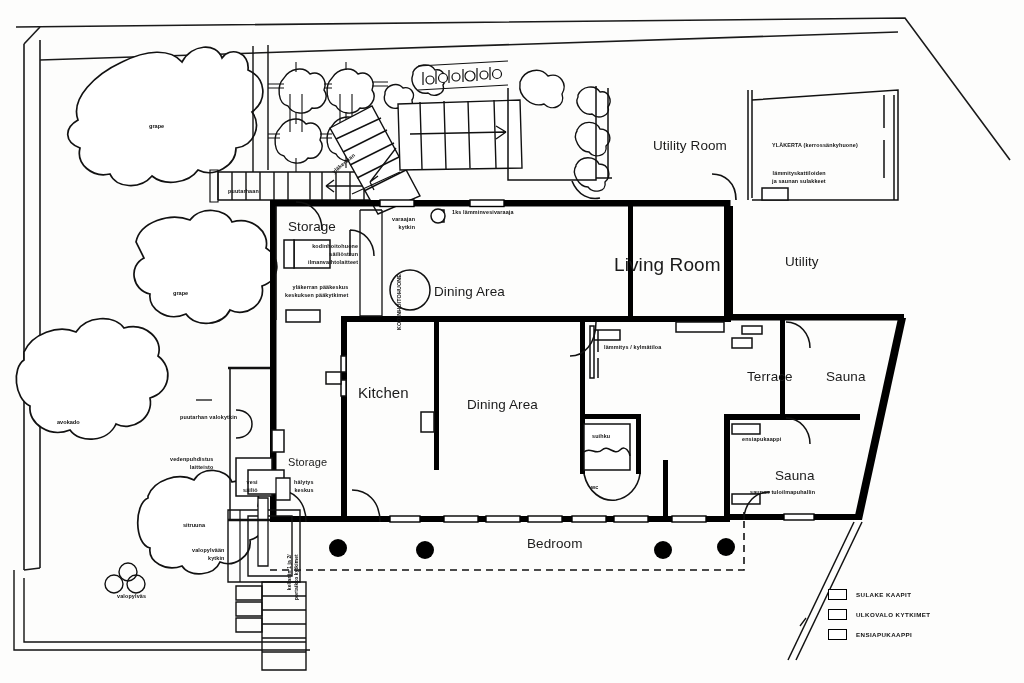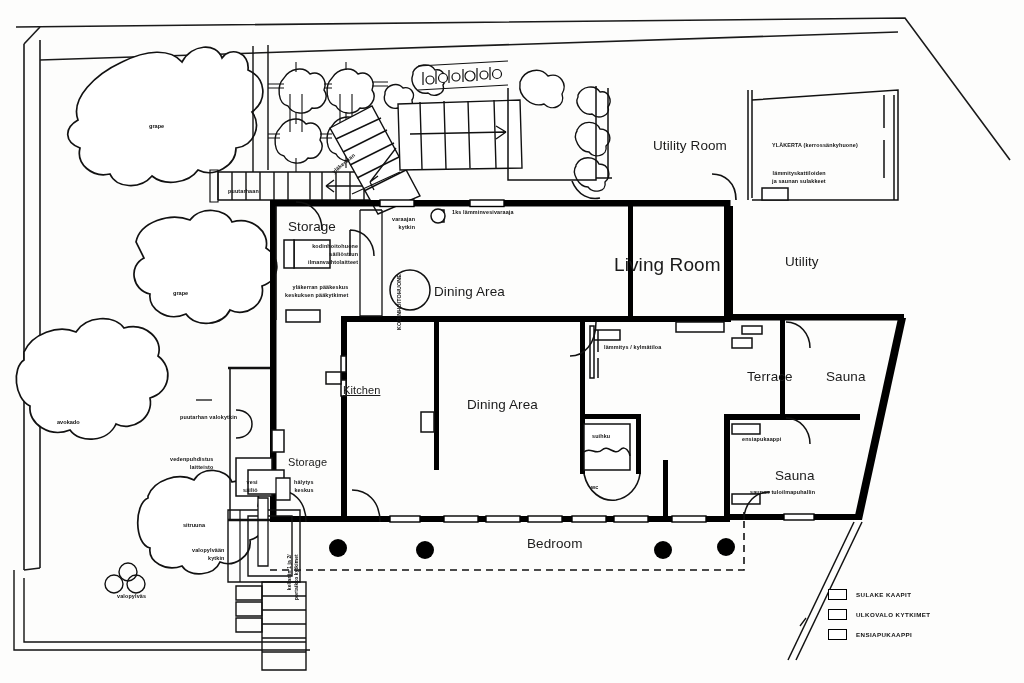--- a/index.html
+++ b/index.html
@@ -255,21 +255,21 @@
       <path d="M230 368 L230 520" stroke-width="1.5"></path>
     </g>
   </svg>
 
   <div id="room-labels">
       <div class="room-label" style="left: 653px; top: 138px; font-size: 13.5px;">Utility Room</div>
       <div class="room-label" style="left: 288px; top: 219px; font-size: 13.5px;">Storage</div>
       <div class="room-label" style="left: 614px; top: 254px; font-size: 19px;">Living Room</div>
       <div class="room-label" style="left: 785px; top: 254px; font-size: 13.5px;">Utility</div>
       <div class="room-label" style="left: 434px; top: 284px; font-size: 13.5px;">Dining Area</div>
-      <div class="room-label" style="left: 343px; top: 384px; font-size: 11px; text-decoration: underline;">Kitchen</div>
+      <div class="room-label" style="left: 358px; top: 384px; font-size: 15px;">Kitchen</div>
       <div class="room-label" style="left: 467px; top: 397px; font-size: 13.5px;">Dining Area</div>
       <div class="room-label" style="left: 747px; top: 369px; font-size: 13.5px;">Terrace</div>
       <div class="room-label" style="left: 826px; top: 369px; font-size: 13.5px;">Sauna</div>
       <div class="room-label" style="left: 775px; top: 468px; font-size: 13.5px;">Sauna</div>
       <div class="room-label" style="left: 288px; top: 456px; font-size: 11px;">Storage</div>
       <div class="room-label" style="left: 527px; top: 536px; font-size: 13.5px;">Bedroom</div>
     </div>
   <div id="fi-labels">
       <div class="fi-label" style="left: 772px; top: 142px;">YLÄKERTA (kerrossänkyhuone)</div>
       <div class="fi-label" style="left: 772px; top: 170px;">lämmityskattiloiden

